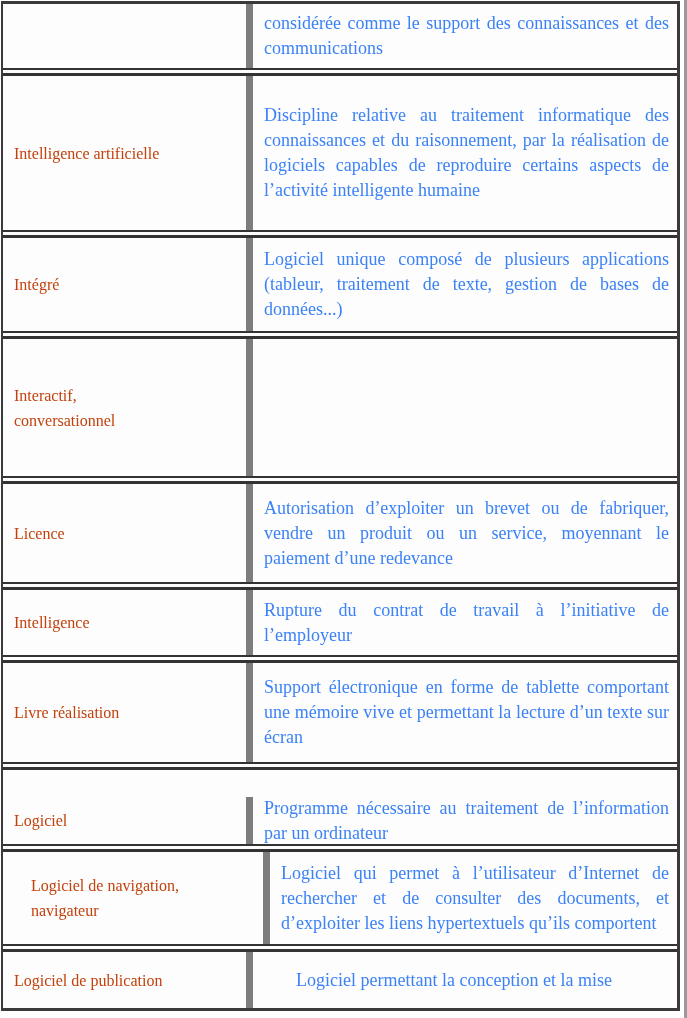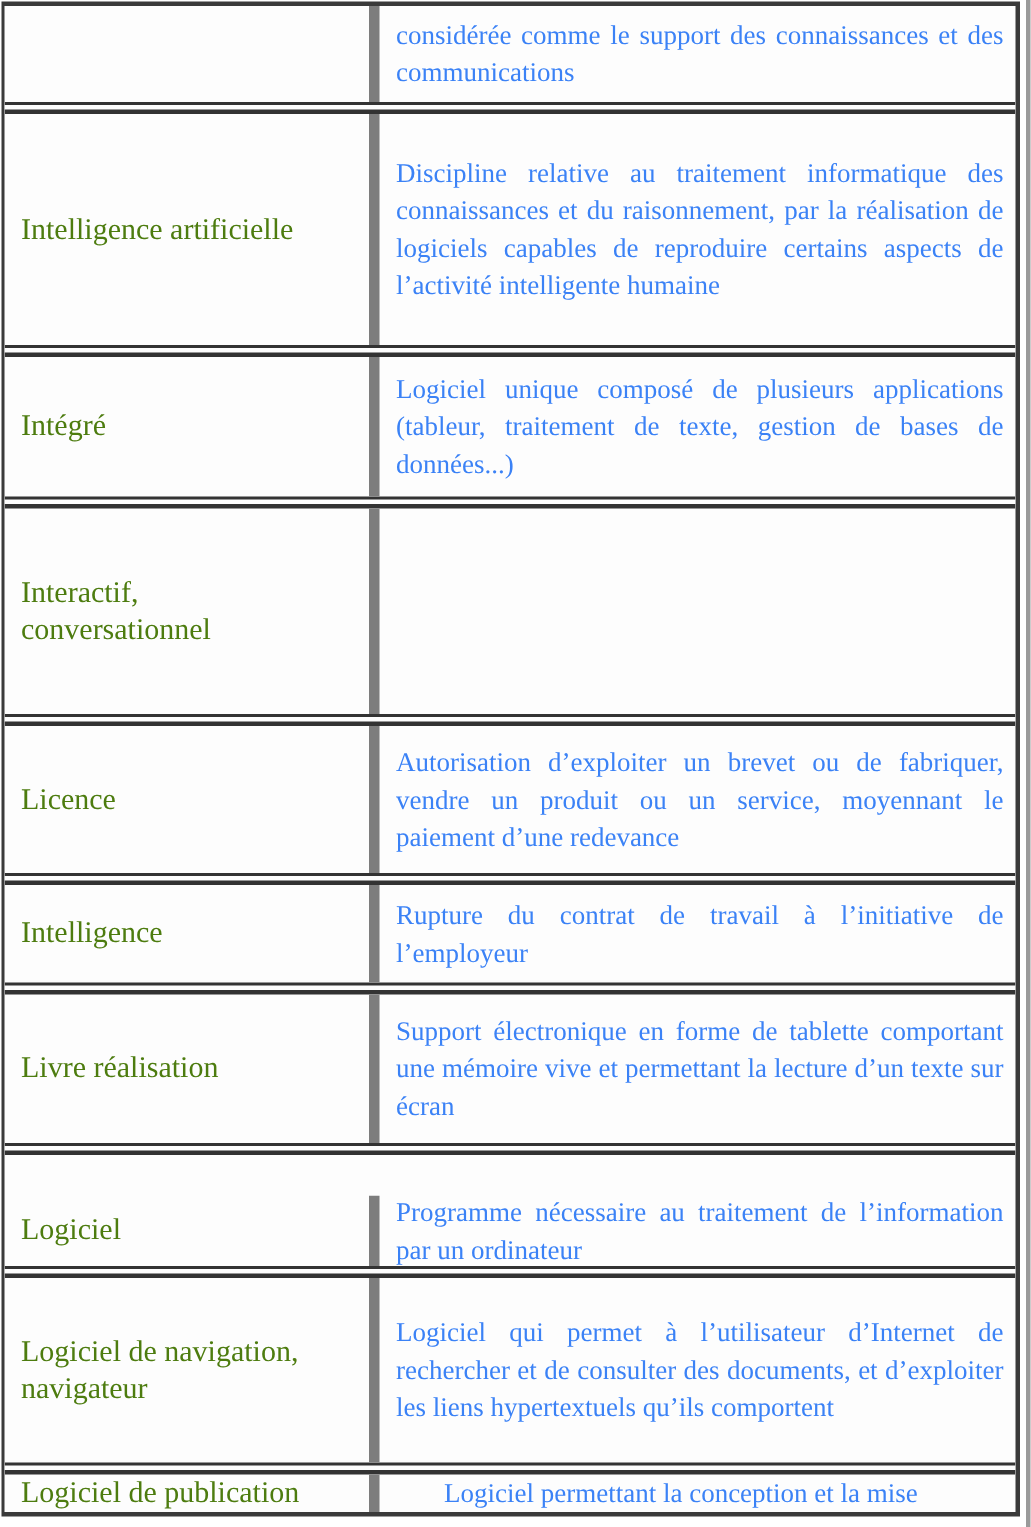--- a/index.html
+++ b/index.html
@@ -47,23 +47,23 @@
     box-sizing: border-box;
     width: 250px;
     flex: 0 0 250px;
     border-right: 7px solid #7d7d7d;
     display: flex;
     align-items: center;
     padding: 3px 8px 3px 11px;
   }
   .term-text {
     white-space: pre-line;
-    font-size: 20px;
+    font-size: 16px;
     line-height: 25px;
-    color: #4d7c0f;
+    color: #c2410c;
   }
   .def {
     flex: 1 1 auto;
     display: flex;
     align-items: center;
     padding: 3px 8px 3px 11px;
   }
   .def-text {
     width: 100%;
     text-align: justify;
@@ -72,21 +72,21 @@
     color: #3b82f6;
   }
   .r1  { height: 64px; }
   .r2  { height: 154px; }
   .r3  { height: 93px; }
   .r4  { height: 137px; }
   .r5  { height: 98px; }
   .r6  { height: 65px; }
   .r7  { height: 99px; }
   .r8  { height: 47px; margin-top: 27px; }
-  .r9  { height: 123px; }
+  .r9  { height: 92px; padding-left: 17px; }
   .r10 { flex: 1 1 auto; gap: 32px; }
 </style>
 </head>
 <body>
 
 <div class="table-frame">
 
   <div class="row r1">
     <div class="term">
       <div class="term-text"></div>

